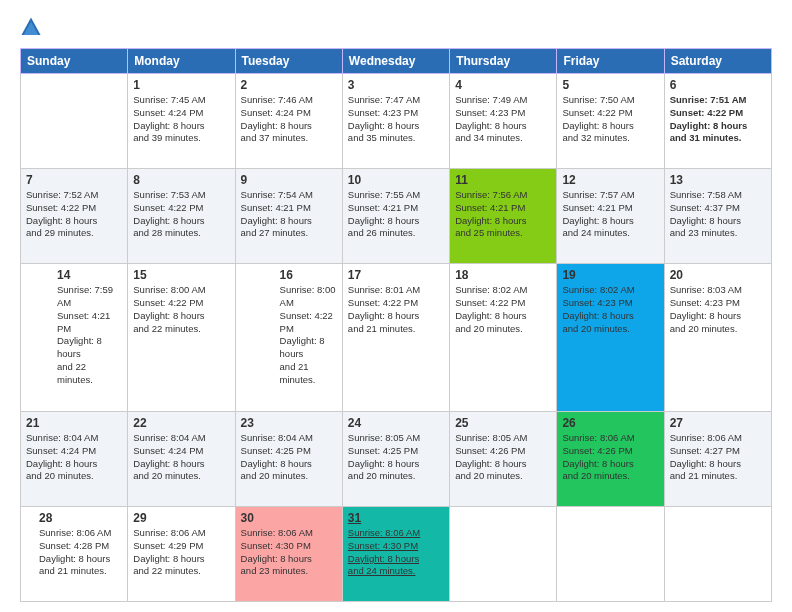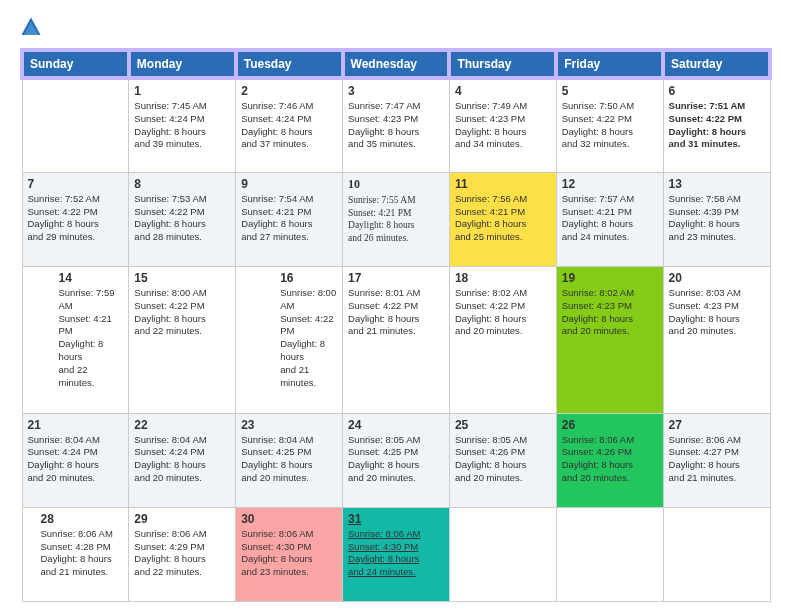--- a/index.html
+++ b/index.html
@@ -67,21 +67,21 @@
       border-collapse: collapse;
       flex: 1;
     }
     .calendar th {
       background-color: #2a6db5;
       color: #fff;
       text-align: left;
       padding: 5px 6px;
       font-size: 12px;
       font-weight: bold;
-      border: 4px solid #c4b5fd;
+      border: 1px solid #c4b5fd;
     }
     .calendar td {
       border: 1px solid #ccc;
       vertical-align: top;
       padding: 4px 5px;
       width: calc(100% / 7);
       height: 82px;
     }
     .day-num {
       font-weight: bold;
@@ -201,45 +201,45 @@
 Daylight: 8 hours
 and 28 minutes.</div>
           </td>
           <td style="background-color: rgb(240, 244, 248);">
             <span class="day-num">9</span>
             <div class="day-info" style="white-space: pre-line;">Sunrise: 7:54 AM
 Sunset: 4:21 PM
 Daylight: 8 hours
 and 27 minutes.</div>
           </td>
-          <td style="background-color: rgb(240, 244, 248); font-family: Liberation Serif, serif;">
+          <td style="background-color: rgb(240, 244, 248);">
             <span class="day-num">10</span>
             <div class="day-info" style="white-space: pre-line;">Sunrise: 7:55 AM
 Sunset: 4:21 PM
 Daylight: 8 hours
 and 26 minutes.</div>
           </td>
-          <td style="background-color: #fde047; margin-left: 38px;">
+          <td style="background-color: #84cc16; margin-left: 38px;">
             <span class="day-num">11</span>
             <div class="day-info" style="white-space: pre-line;">Sunrise: 7:56 AM
 Sunset: 4:21 PM
 Daylight: 8 hours
 and 25 minutes.</div>
           </td>
           <td style="background-color: rgb(240, 244, 248);">
             <span class="day-num">12</span>
             <div class="day-info" style="white-space: pre-line;">Sunrise: 7:57 AM
 Sunset: 4:21 PM
 Daylight: 8 hours
 and 24 minutes.</div>
           </td>
           <td style="background-color: rgb(240, 244, 248);">
             <span class="day-num">13</span>
             <div class="day-info" style="white-space: pre-line;">Sunrise: 7:58 AM
-Sunset: 4:39 PM
+Sunset: 4:37 PM
 Daylight: 8 hours
 and 23 minutes.</div>
           </td>
         </tr>
         <tr>
           <td style="background-color: rgb(255, 255, 255); padding-left: 36px;">
             <span class="day-num">14</span>
             <div class="day-info" style="white-space: pre-line;">Sunrise: 7:59 AM
 Sunset: 4:21 PM
 Daylight: 8 hours
@@ -266,21 +266,21 @@
 Daylight: 8 hours
 and 21 minutes.</div>
           </td>
           <td style="background-color: rgb(255, 255, 255);">
             <span class="day-num">18</span>
             <div class="day-info" style="white-space: pre-line;">Sunrise: 8:02 AM
 Sunset: 4:22 PM
 Daylight: 8 hours
 and 20 minutes.</div>
           </td>
-          <td style="background-color: #84cc16;">
+          <td style="background-color: #0ea5e9;">
             <span class="day-num">19</span>
             <div class="day-info" style="white-space: pre-line;">Sunrise: 8:02 AM
 Sunset: 4:23 PM
 Daylight: 8 hours
 and 20 minutes.</div>
           </td>
           <td style="background-color: rgb(255, 255, 255);">
             <span class="day-num">20</span>
             <div class="day-info" style="white-space: pre-line;">Sunrise: 8:03 AM
 Sunset: 4:23 PM

